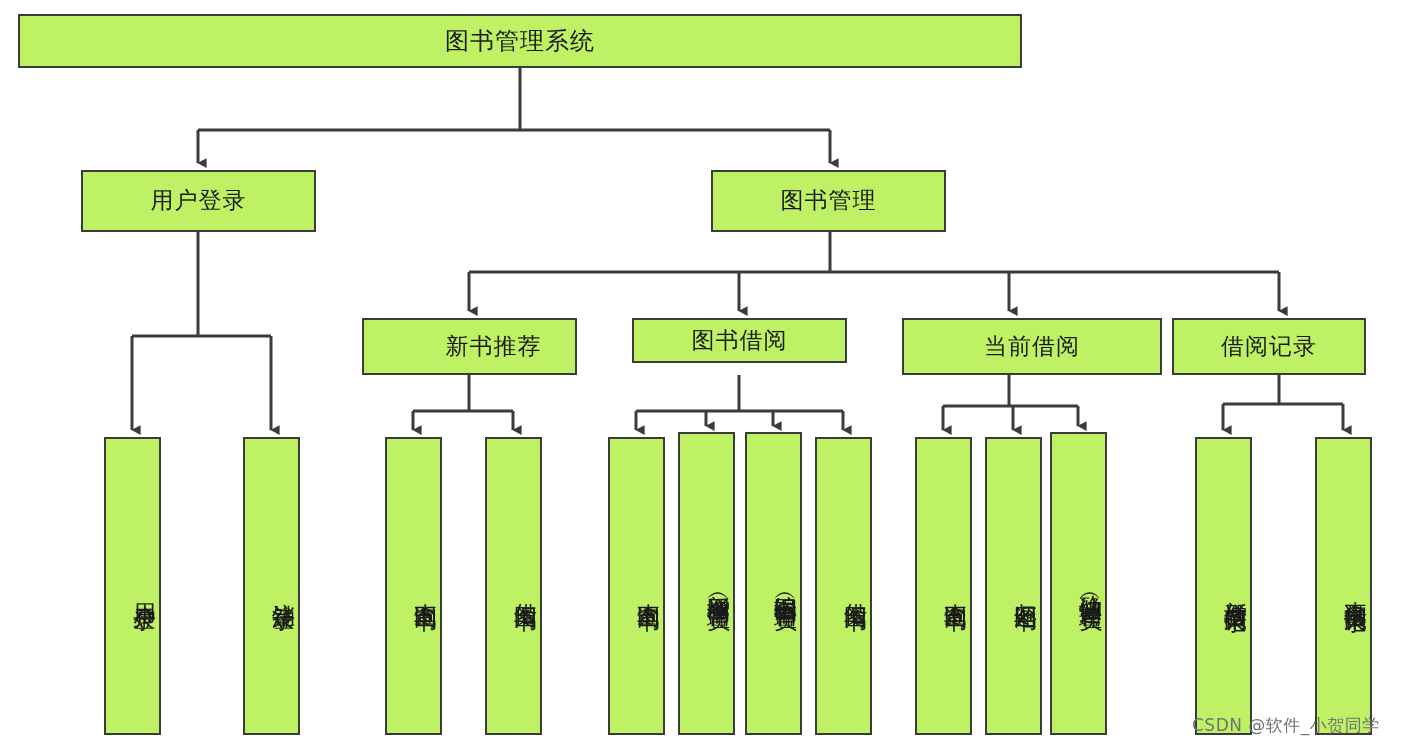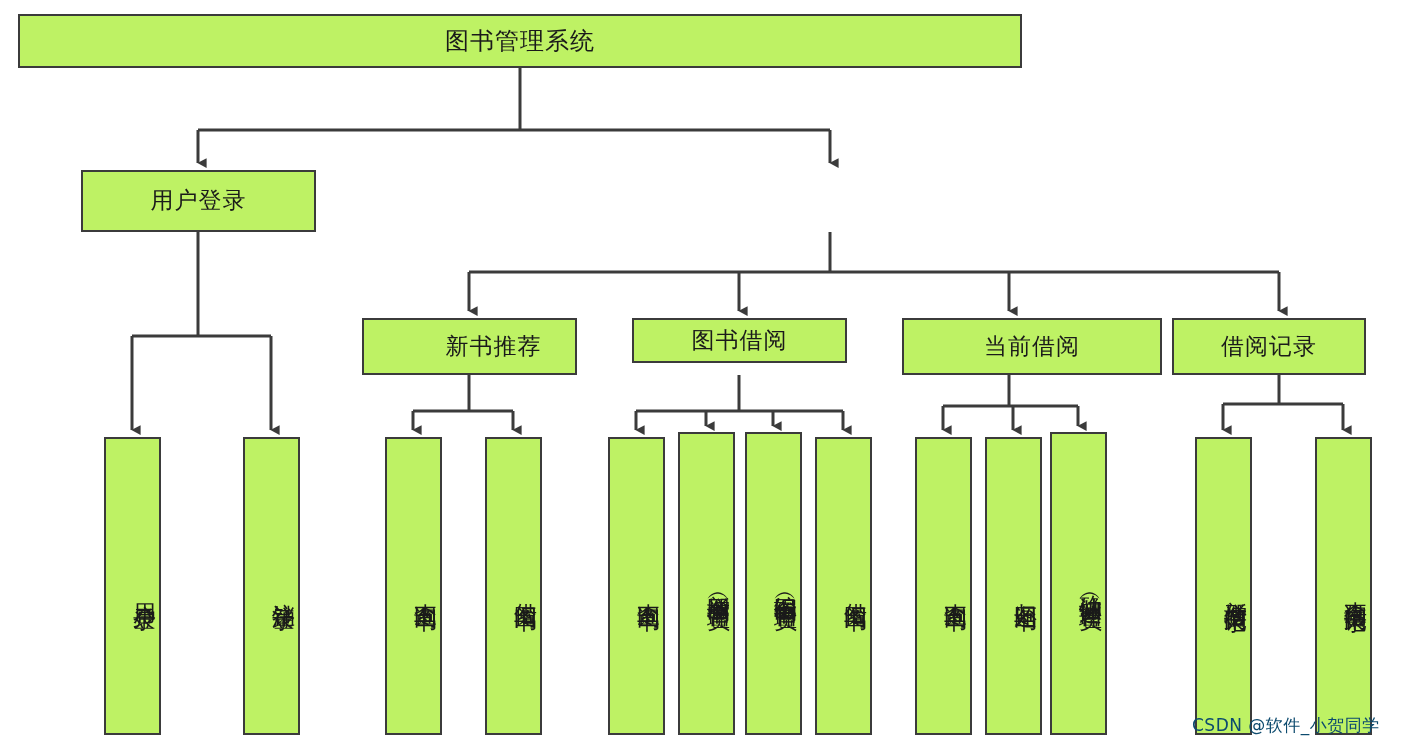--- a/index.html
+++ b/index.html
@@ -69,21 +69,21 @@
   #l-cb-query{ left:915px; }
   #l-cb-return{ left:985px; }
   #l-cb-confirm{ left:1050px; top:432px; height:303px;}
   #l-rc-add{ left:1195px; }
   #l-rc-query{ left:1315px; }
 
   #watermark{
     position:absolute;
     left:1192px; top:714px;
     font-size:17px;
-    color:#0c4a6e;
+    color:#737373;
     letter-spacing:0.5px;
     white-space:nowrap;
     font-family:"DejaVu Sans","Liberation Sans",sans-serif;
   }
 </style>
 </head>
 <body>
 
 <div id="diagram-root">
 
@@ -133,20 +133,21 @@
       <path d="M1279,375 L1279,404"></path>
       <path d="M1223,404 L1343,404"></path>
       <path d="M1223,404 L1223,430" marker-end="url(#arrow)"></path>
       <path d="M1343,404 L1343,430" marker-end="url(#arrow)"></path>
     </g>
   </svg>
 
   <div class="node horiz" id="root-node">图书管理系统</div>
 
   <div class="node horiz" id="n-user-login">用户登录</div>
+  <div class="node horiz" id="n-book-manage">图书管理</div>
 
   <div class="node horiz" id="n-new-rec">新书推荐</div>
   <div class="node horiz" id="n-borrow">图书借阅</div>
   <div class="node horiz" id="n-current">当前借阅</div>
   <div class="node horiz" id="n-record">借阅记录</div>
 
   <div class="node vert leaf" id="l-user-login">用户登录</div>
   <div class="node vert leaf" id="l-user-logout">注销登录</div>
 
   <div class="node vert leaf" id="l-nr-query">查询图书</div>

